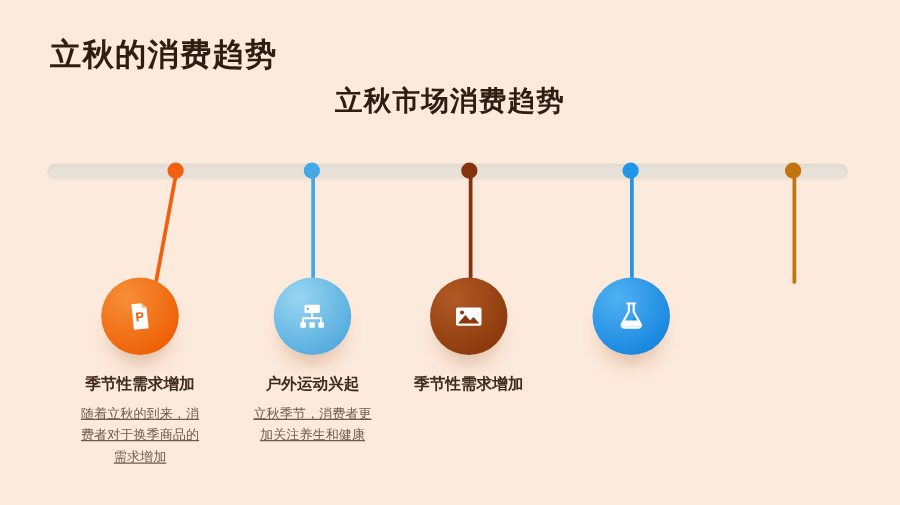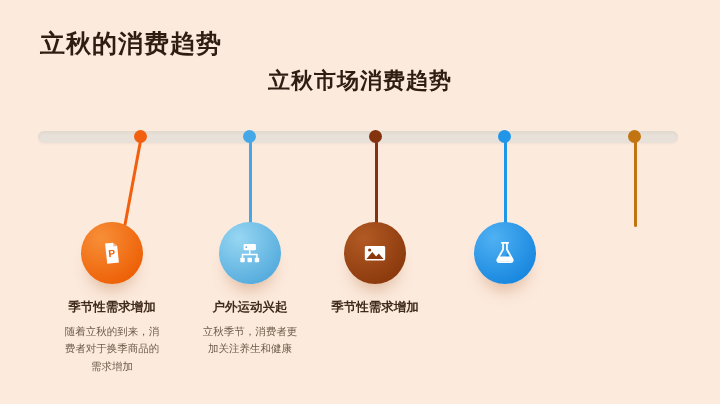--- a/index.html
+++ b/index.html
@@ -50,20 +50,21 @@
     box-shadow:0 14px 16px -8px rgba(170,95,40,.35);
   }
   .circle svg{width:30px;height:30px;display:block;}
   .icon-tilt{transform:rotate(-6deg);}
   .trend-title{
     margin-top:15px;font-size:12.5px;font-weight:bold;color:var(--title-text);
   }
   .trend-desc{
     width:100px;margin:7px auto 4px;font-size:10.5px;line-height:1.66;
     color:var(--desc-text);
+    text-decoration:underline;
   }
 </style>
 </head>
 <body>
 
 <div class="slide">
 
   <h1 class="page-title">立秋的消费趋势</h1>
   <h2 class="section-title">立秋市场消费趋势</h2>
 

